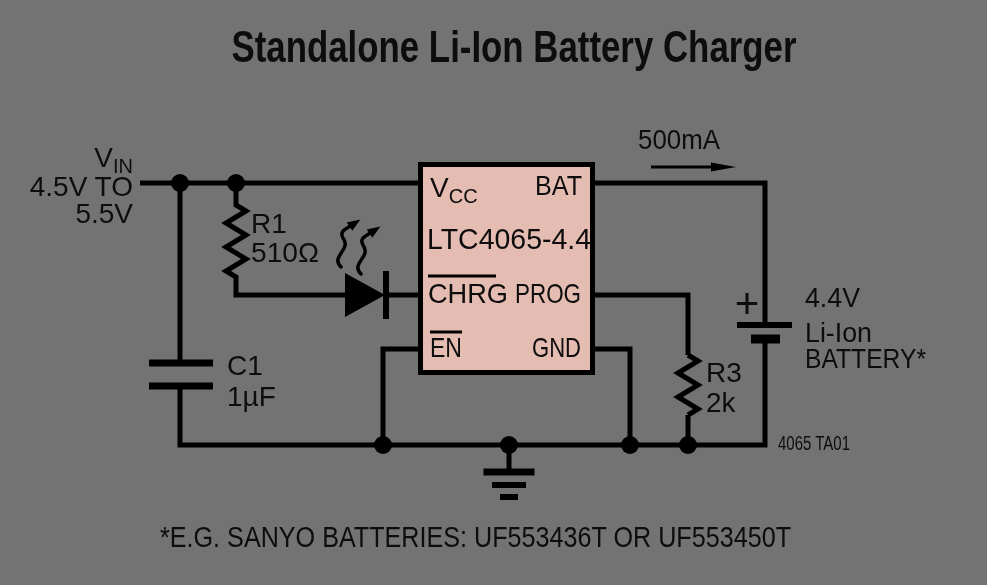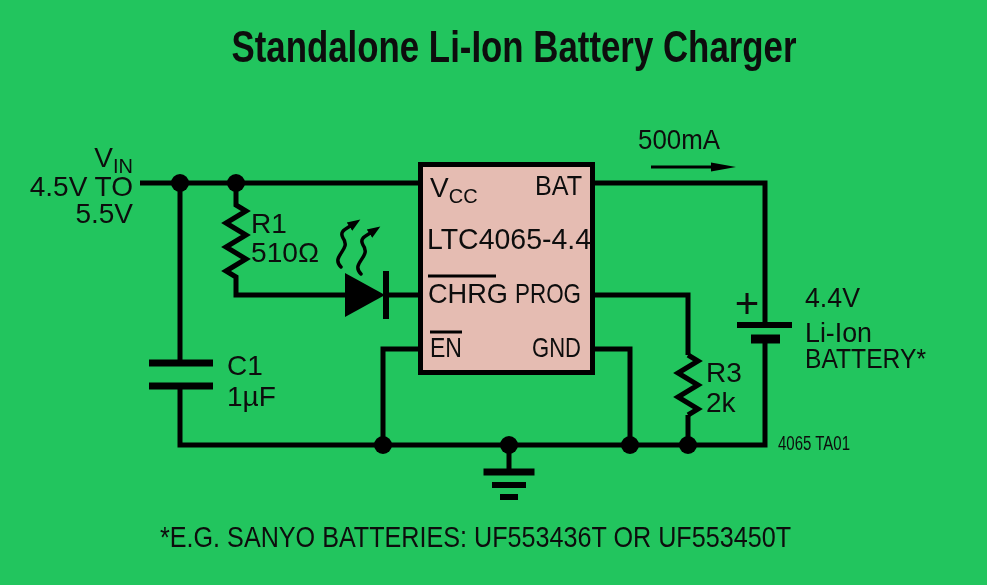--- a/index.html
+++ b/index.html
@@ -1,16 +1,16 @@
 <!DOCTYPE html>
 <html><head>
 <meta charset="utf-8">
 <style>
   html,body{margin:0;padding:0;background:#ffffff;}
-  .stage{position:relative;width:987px;height:585px;background:#22c55e;overflow:hidden;}
+  .stage{position:relative;width:987px;height:585px;background:#737373;overflow:hidden;}
   svg{position:absolute;left:0;top:0;}
   svg text{font-family:"Liberation Sans","DejaVu Sans",sans-serif;fill:#0d0d0d;}
   .w{stroke:#000;stroke-width:5;fill:none;stroke-linejoin:miter;}
   .w3{stroke:#000;stroke-width:3;fill:none;}
   .w35{stroke:#000;stroke-width:3.5;fill:none;stroke-linecap:round;}
   .w6{stroke:#000;stroke-width:6;fill:none;}
   .w7{stroke:#000;stroke-width:7;fill:none;}
   .w9{stroke:#000;stroke-width:9;fill:none;}
   .blk{fill:#000;stroke:none;}
   .t20{font-size:20px;}

